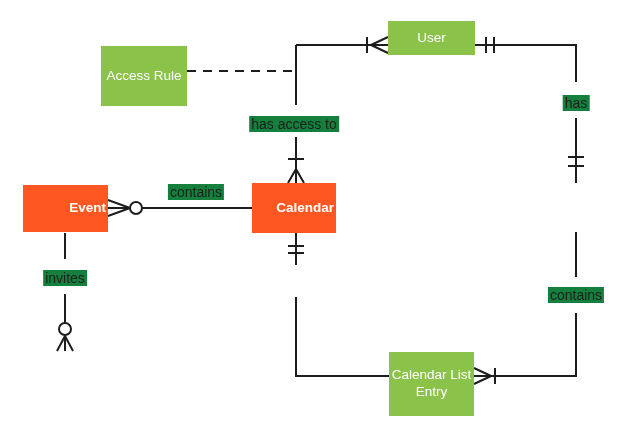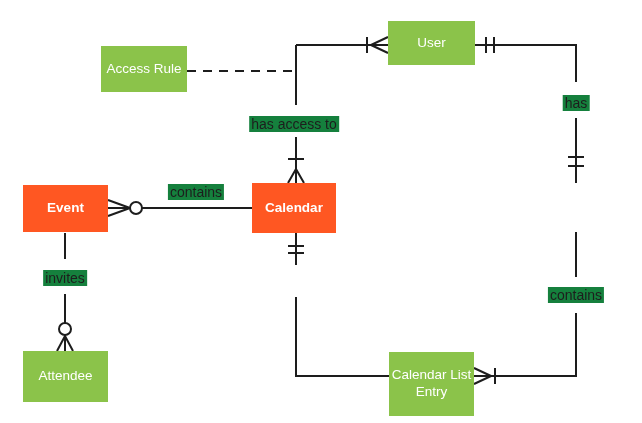--- a/index.html
+++ b/index.html
@@ -7,21 +7,21 @@
     position:relative;width:642px;height:423px;background:#ffffff;
     font-family:"Liberation Sans",sans-serif;overflow:hidden;
   }
   .canvas svg{position:absolute;left:0;top:0;}
   .entity{
     position:absolute;display:flex;align-items:center;justify-content:center;
     text-align:center;color:#ffffff;font-size:13.5px;line-height:1.25;
     padding:2px;box-sizing:border-box;
   }
   .entity.green{background:#8BC34A;}
-  .entity.orange{background:#FF5722;font-weight:700;}
+  .entity.orange{background:#FF5722;font-weight:700;justify-content:flex-end;}
   .rel-label{
     position:absolute;transform:translate(-50%,-50%);
     font-size:14px;color:#1d1d1d;white-space:nowrap;background:#15803d;
     padding:0 2px;
   }
   path,circle{vector-effect:non-scaling-stroke;}
 </style>
 </head>
 <body>
 
@@ -80,44 +80,41 @@
         </g>
       </g>
 
       <g>
         <path d="M187,71 L296,71" stroke-dasharray="9,7"></path>
       </g>
 
     </g>
   </svg>
 
-  <div class="entity green" style="left:101px;top:46px;width:86px;height:46px;">
+  <div class="entity green" style="left:101px;top:46px;width:86px;height:60px;">
     <span>Access Rule</span>
   </div>
 
-  <div class="entity green" style="left:388px;top:21px;width:87px;height:44px;">
+  <div class="entity green" style="left:388px;top:21px;width:87px;height:34px;">
     <span>User</span>
   </div>
 
   <div class="entity orange" style="left:23px;top:185px;width:85px;height:47px;">
     <span>Event</span>
   </div>
 
   <div class="entity orange" style="left:252px;top:183px;width:84px;height:50px;">
     <span>Calendar</span>
   </div>
 
 
   <div class="entity green" style="left:389px;top:352px;width:85px;height:64px;">
     <span>Calendar List Entry</span>
   </div>
 
-  <div class="entity green" style="left:23px;top:351px;width:85px;height:51px;">
-    <span>Attendee</span>
-  </div>
 
   <div class="rel-label" style="left:196px;top:192px;">contains</div>
 
   <div class="rel-label" style="left:294px;top:124px;">has access to</div>
 
   <div class="rel-label" style="left:576px;top:103px;">has</div>
 
   <div class="rel-label" style="left:576px;top:295px;">contains</div>
 
 

